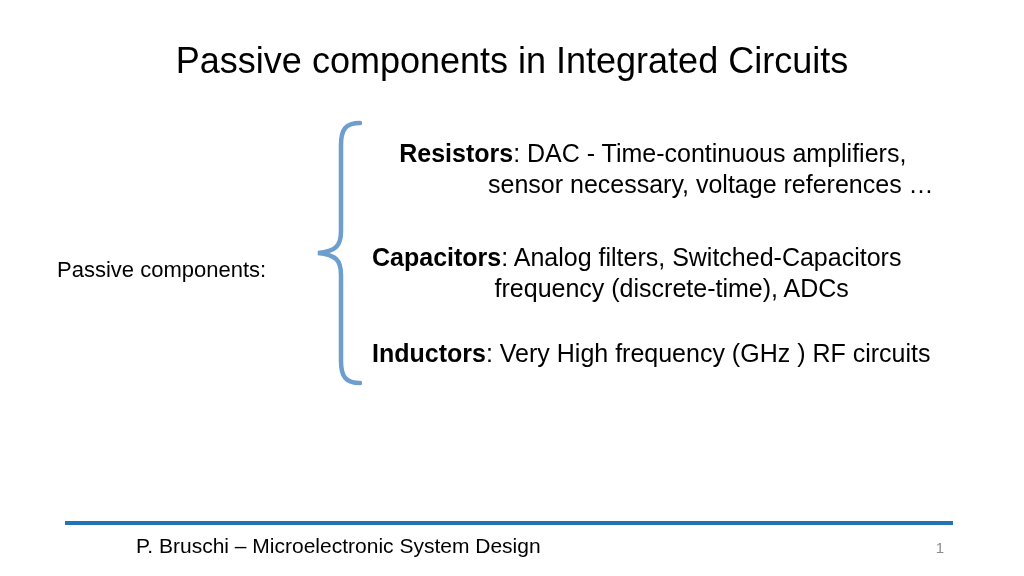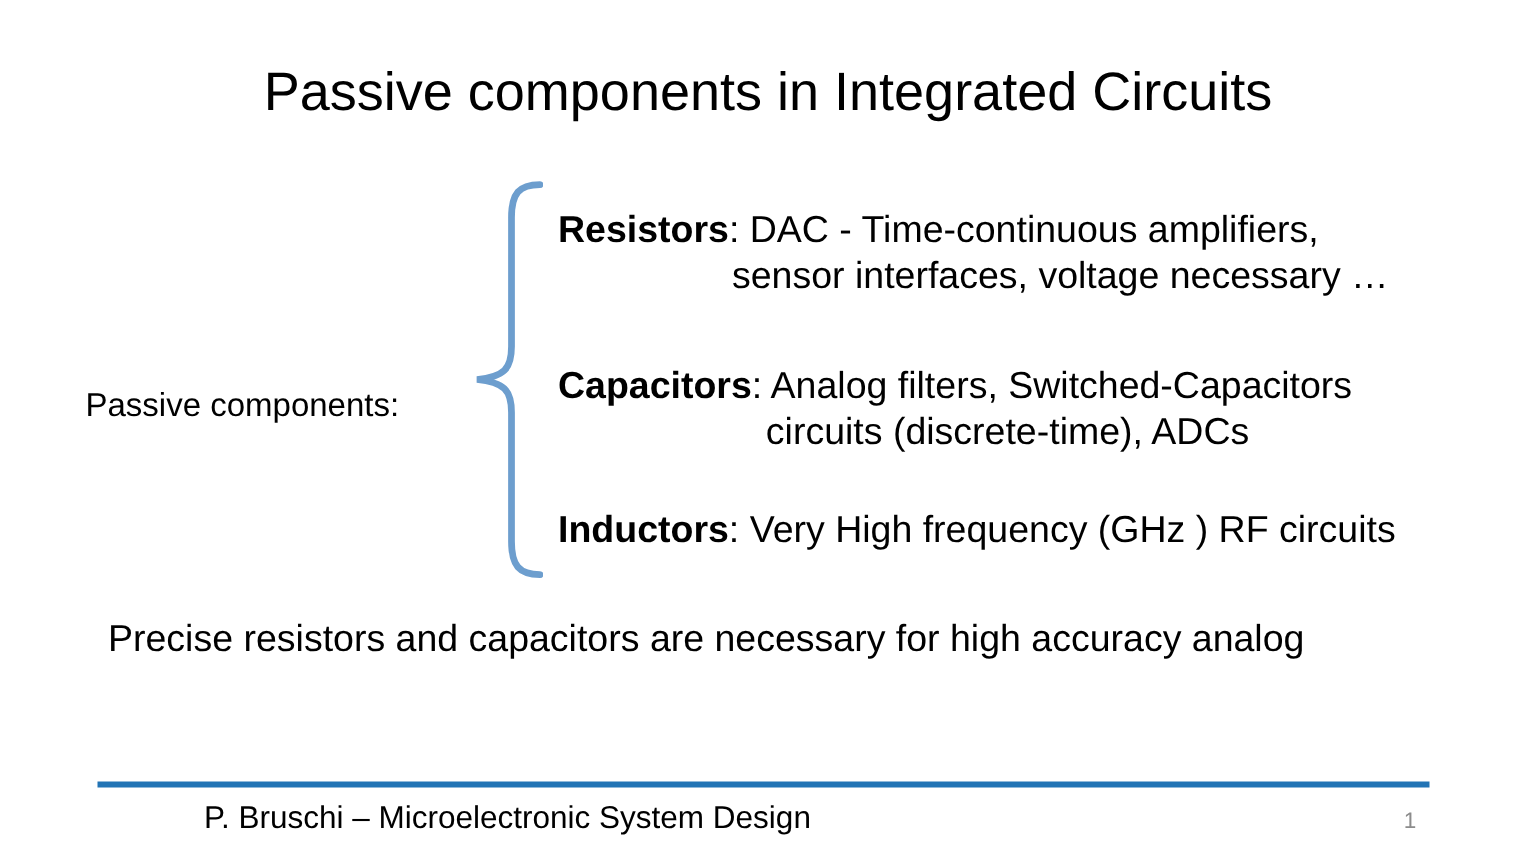--- a/index.html
+++ b/index.html
@@ -47,21 +47,21 @@
     stroke-linecap: round;
   }
   .entry {
     position: absolute;
     left: 372px;
     font-size: 25px;
     line-height: 31px;
     white-space: nowrap;
   }
   .entry .term { font-weight: 700; }
-  .entry-resistors  { top: 138px; }
+  .entry-resistors  { top: 138px; text-align: center; }
   .entry-capacitors { top: 242px; text-align: center; }
   .entry-inductors  { top: 338px; }
   .entry-resistors  .line2 { padding-left: 116px; }
   .entry-capacitors .line2 { padding-left: 70px; }
   .note {
     position: absolute;
     left: 72px;
     top: 411px;
     font-size: 25px;
     line-height: 31px;
@@ -102,34 +102,33 @@
   <div class="title">Passive components in Integrated Circuits</div>
 
   <div class="label">Passive components:</div>
 
   <svg class="brace" viewBox="0 0 48 268" aria-hidden="true">
     <path d="M 46 4 C 32 4 27 10 27 26 L 27 112 C 27 127 22 132 4 134 C 22 136 27 141 27 156 L 27 242 C 27 258 32 264 46 264"></path>
   </svg>
 
   <div class="entry entry-resistors">
     <div class="line1"><span class="term">Resistors</span><span>: DAC - Time-continuous amplifiers,</span></div>
-    <div class="line2">sensor interfaces, voltage necessary …</div>
+    <div class="line2">sensor necessary, voltage references …</div>
   </div>
 
   <div class="entry entry-capacitors">
     <div class="line1"><span class="term">Capacitors</span><span>: Analog filters, Switched-Capacitors</span></div>
-    <div class="line2">circuits (discrete-time), ADCs</div>
+    <div class="line2">frequency (discrete-time), ADCs</div>
   </div>
 
   <div class="entry entry-inductors">
     <div class="line1"><span class="term">Inductors</span><span>: Very High frequency (GHz ) RF circuits</span></div>
   </div>
 
   <div class="note">
-    <div>Precise resistors and capacitors are necessary for high accuracy analog</div>
   </div>
 
   <div class="footer-divider"></div>
 
   <div class="footer-text">P. Bruschi – Microelectronic System Design</div>
 
   <div class="page-number">1</div>
 
 </div>
 

